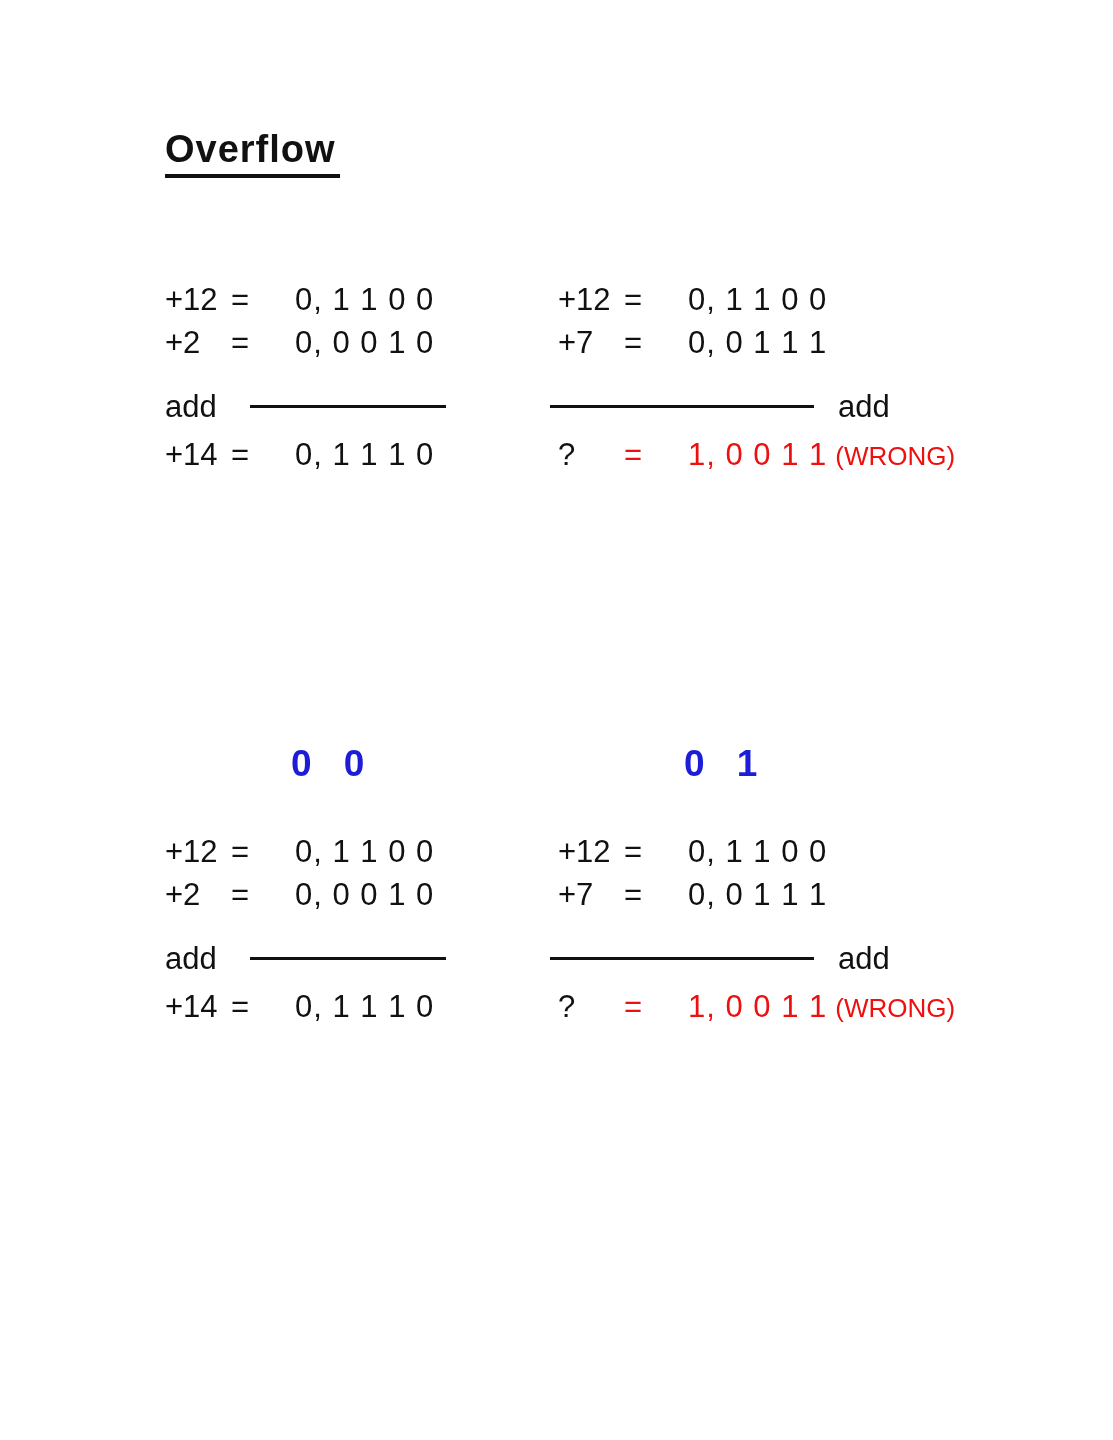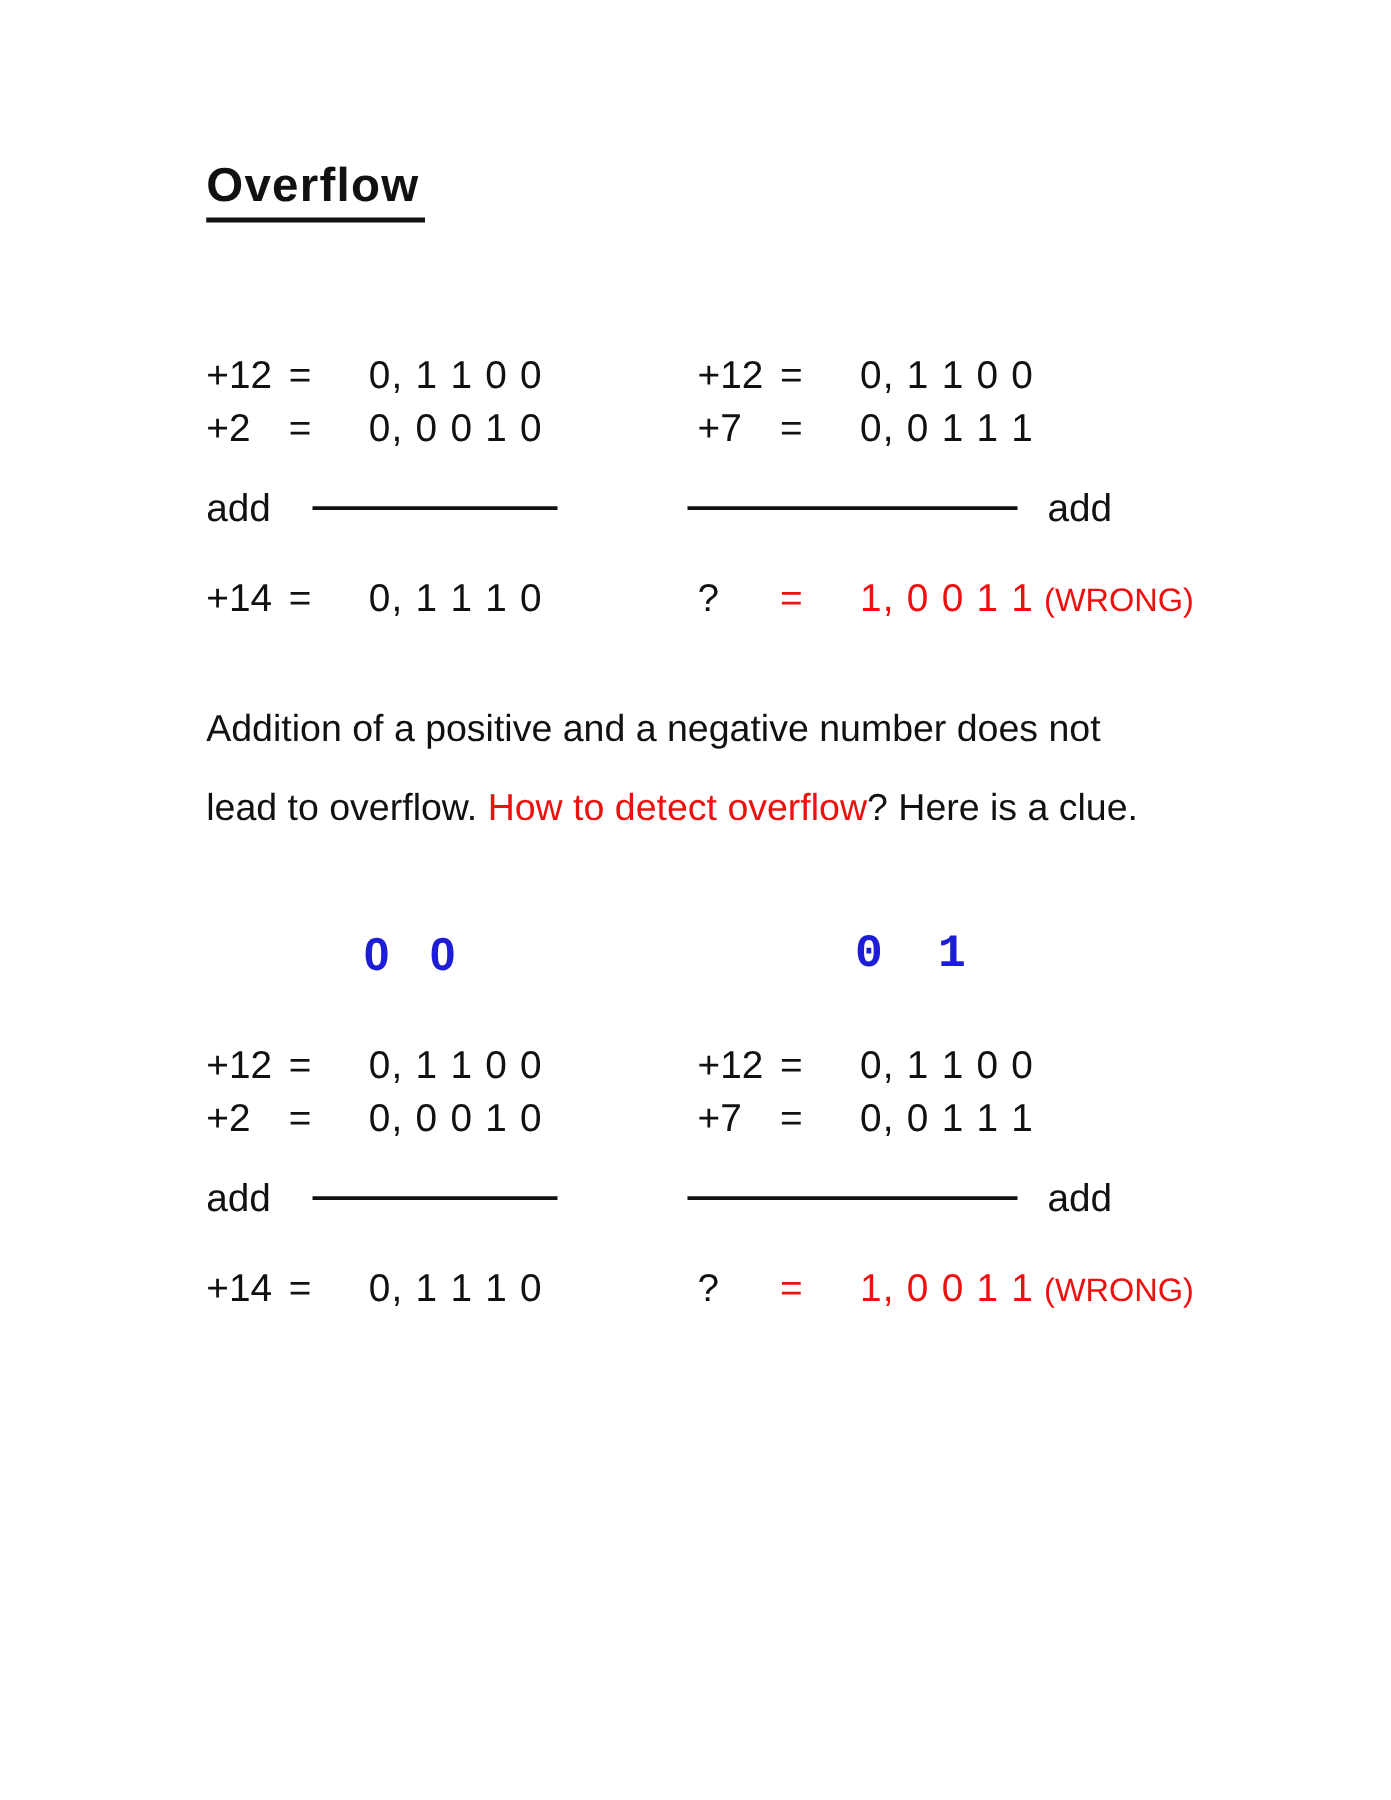--- a/index.html
+++ b/index.html
@@ -44,21 +44,21 @@
     position: absolute;
     white-space: nowrap;
     font-size: 31px;
     line-height: 40px;
   }
   .arow.lcol { left: 0; }
   .arow.rcol { left: 393px; }
   .r1 { top: 0; margin-top: 17px; }
   .r2 { top: 60px; }
   .radd { top: 124px; }
-  .r4 { top: 196px; }
+  .r4 { top: 172px; }
 
   .lbl { display: inline-block; min-width: 66px; }
   .eq  { display: inline-block; min-width: 64px; }
   .val { letter-spacing: 1px; }
 
   .rule {
     position: absolute;
     top: 142px;
     border-top: 3px solid var(--text);
     height: 0;
@@ -84,21 +84,21 @@
     position: absolute;
     top: 743px;
     font-size: 37px;
     font-weight: 700;
     color: var(--blue);
     word-spacing: 18px;
     letter-spacing: 2px;
     white-space: nowrap;
   }
   #bits-left  { left: 291px; }
-  #bits-right { left: 684px; font-family: Liberation Mono, monospace; }
+  #bits-right { left: 684px; }
 
   .formula {
     position: absolute;
     top: 750px;
     font-family: "Liberation Serif", "DejaVu Serif", serif;
     font-size: 33px;
     white-space: nowrap;
   }
   #formula-left  { left: 382px; }
   #formula-right { left: 748px; }
@@ -130,24 +130,20 @@
     <div class="arow rcol r2">
       <span class="lbl">+7</span><span class="eq">=</span><span class="val">0, 0 1 1 1</span>
     </div>
     <div class="rule rule-right"></div>
     <div class="arow radd add-right">add</div>
     <div class="arow rcol r4">
       <span class="lbl">?</span><span class="eq red">=</span><span class="val red">1, 0 0 1 1</span><span class="note red">(WRONG)</span>
     </div>
   </div>
 
-  <p class="para">
-    <span>Addition of a positive and a negative number does not</span><br>
-    <span>lead to overflow. </span><span class="red">How to detect overflow</span><span>? Here is a clue.</span>
-  </p>
 
   <div class="bits" id="bits-left">0 0</div>
   <div class="bits" id="bits-right">0 1</div>
 
   <div class="pair" id="pair-2">
     <div class="arow lcol r1">
       <span class="lbl">+12</span><span class="eq">=</span><span class="val">0, 1 1 0 0</span>
     </div>
     <div class="arow lcol r2">
       <span class="lbl">+2</span><span class="eq">=</span><span class="val">0, 0 0 1 0</span>

